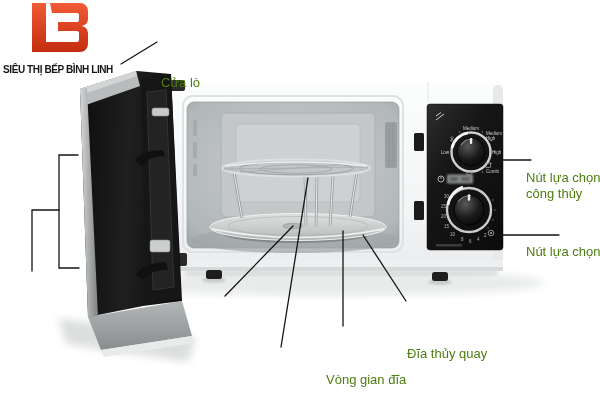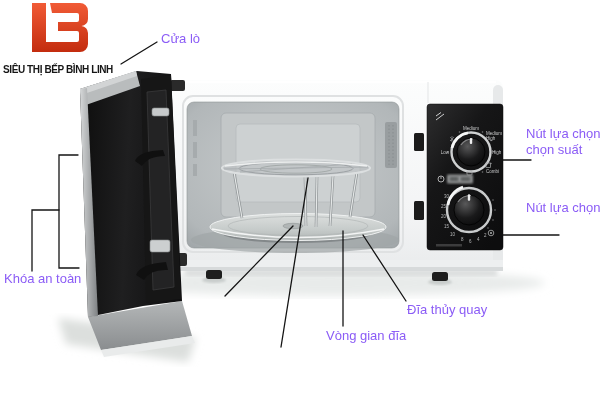--- a/index.html
+++ b/index.html
@@ -1,19 +1,19 @@
 <!DOCTYPE html>
 <html><head>
 <meta charset="utf-8">
 <style>
   html,body{margin:0;padding:0;background:#fff;}
   #stage{position:relative;width:600px;height:400px;background:#ffffff;overflow:hidden;
          font-family:"Liberation Sans",sans-serif;}
   #stage svg{position:absolute;left:0;top:0;}
-  .lbl{position:absolute;font-size:13px;color:#8b5cf6;white-space:nowrap;line-height:15.5px;}
+  .lbl{position:absolute;font-size:13px;color:#4d7c0f;white-space:nowrap;line-height:15.5px;margin-top:44px;}
   .panel-lbl{position:absolute;color:#c9cacb;font-size:4.5px;line-height:1.15;white-space:nowrap;}
   .panel-lbl.wrap{white-space:normal;}
   .timer-num{position:absolute;color:#b7b8b9;font-size:4.5px;white-space:nowrap;}
   #store-name{position:absolute;left:3px;top:64px;width:130px;font-size:10px;font-weight:bold;
               letter-spacing:-0.4px;color:#161616;}
 </style>
 </head>
 <body>
 
 <div id="stage">
@@ -239,28 +239,27 @@
     <path d="M18,0 h30 a8,8 0 0 1 8,8 v8 a7,7 0 0 1 -6.5,7 a7,7 0 0 1 6.5,7 v11 a8,8 0 0 1 -8,8 h-28 v-10 h25 a2,2 0 0 0 2,-2 v-7 a2,2 0 0 0 -2,-2 h-19 v-9 h19 a2,2 0 0 0 2,-2 v-5 a2,2 0 0 0 -2,-2 h-25 z" fill="url(#lbGrad)"></path>
   </g>
 </svg>
 
 <div id="store-name">SIÊU THỊ BẾP BÌNH LINH</div>
 
 <div class="lbl" style="left:161px;top:31px">Cửa lò</div>
 
 <div class="lbl" style="left:526px;top:126px">
   <div>Nút lựa chọn</div>
-  <div>chọn suất</div>
+  <div>công thủy</div>
 </div>
 
 <div class="lbl" style="left:526px;top:200px">
   <div>Nút lựa chọn</div>
 </div>
 
-<div class="lbl" style="left:4px;top:271px">Khóa an toàn</div>
 <div class="lbl" style="left:326px;top:328px">Vòng gian đĩa</div>
 <div class="lbl" style="left:407px;top:302px">Đĩa thủy quay</div>
 
 <div class="panel-lbl" style="left:436px;top:150px;width:13px;text-align:right">Low</div>
 <div class="panel-lbl" style="left:455px;top:126px;width:32px;text-align:center">Medium</div>
 <div class="panel-lbl wrap" style="left:486px;top:131px;width:17px">Medium High</div>
 <div class="panel-lbl" style="left:492px;top:150px">High</div>
 <div class="panel-lbl" style="left:486px;top:169px">Combi</div>
 
 <div class="timer-num" style="left:444px;top:194px">30</div>

